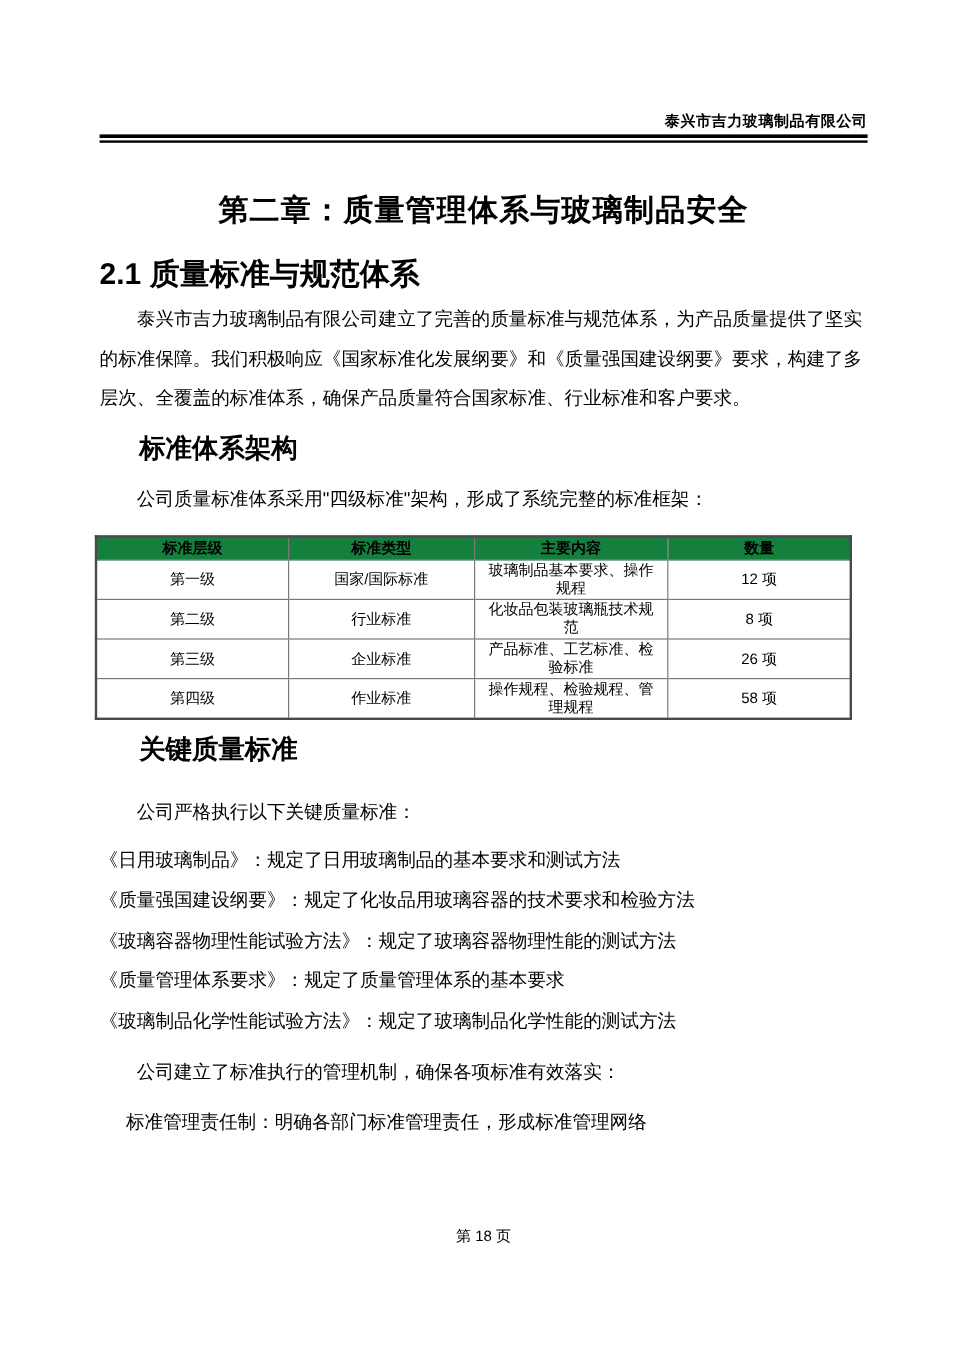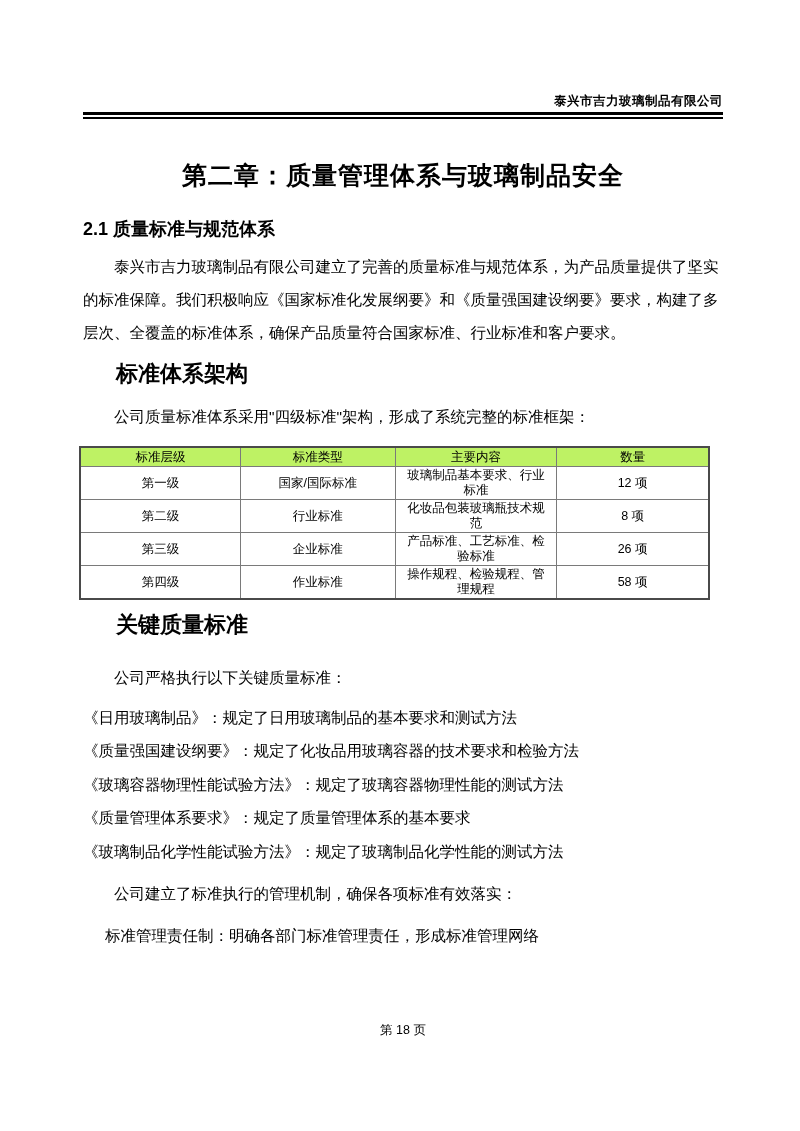--- a/index.html
+++ b/index.html
@@ -29,21 +29,21 @@
   }
   .chapter-title {
     margin:40px 0 0 0;
     font-size:25px; font-weight:bold;
     line-height:32px;
     text-align:center;
     letter-spacing:1px;
   }
   .section-heading {
     margin:26px 0 0 0;
-    font-size:18px; font-weight:bold;
+    font-size:25px; font-weight:bold;
     line-height:24px;
   }
   .para {
     margin:9px 0 0 0;
     font-size:15.5px;
     line-height:33px;
   }
   .indent { text-indent:31px; }
   .sub-heading {
     margin:14px 0 0 33px;
@@ -69,22 +69,22 @@
   }
   .std-table th, .std-table td {
     border:1px solid #7a7a7a;
     font-size:12.5px;
     line-height:15px;
     text-align:center;
     vertical-align:middle;
     padding:1px 6px;
   }
   .std-table th {
-    background:#bef264;
-    font-weight:normal;
+    background:#15803d;
+    font-weight:bold;
     height:16px;
   }
   .std-table td { height:16px; }
   .col-1 { width:25.5%; } .col-2 { width:24.6%; } .col-3 { width:25.7%; } .col-4 { width:24.2%; }
   .std-list { margin-top:7px; }
   .std-list .item {
     font-size:15.5px;
     line-height:33.4px;
     white-space:nowrap;
   }
@@ -132,21 +132,21 @@
           <th>标准层级</th>
           <th>标准类型</th>
           <th>主要内容</th>
           <th>数量</th>
         </tr>
       </thead>
       <tbody>
         <tr>
           <td>第一级</td>
           <td>国家/国际标准</td>
-          <td>玻璃制品基本要求、行业标准</td>
+          <td>玻璃制品基本要求、操作规程</td>
           <td>12 项</td>
         </tr>
         <tr>
           <td>第二级</td>
           <td>行业标准</td>
           <td>化妆品包装玻璃瓶技术规范</td>
           <td>8 项</td>
         </tr>
         <tr>
           <td>第三级</td>

